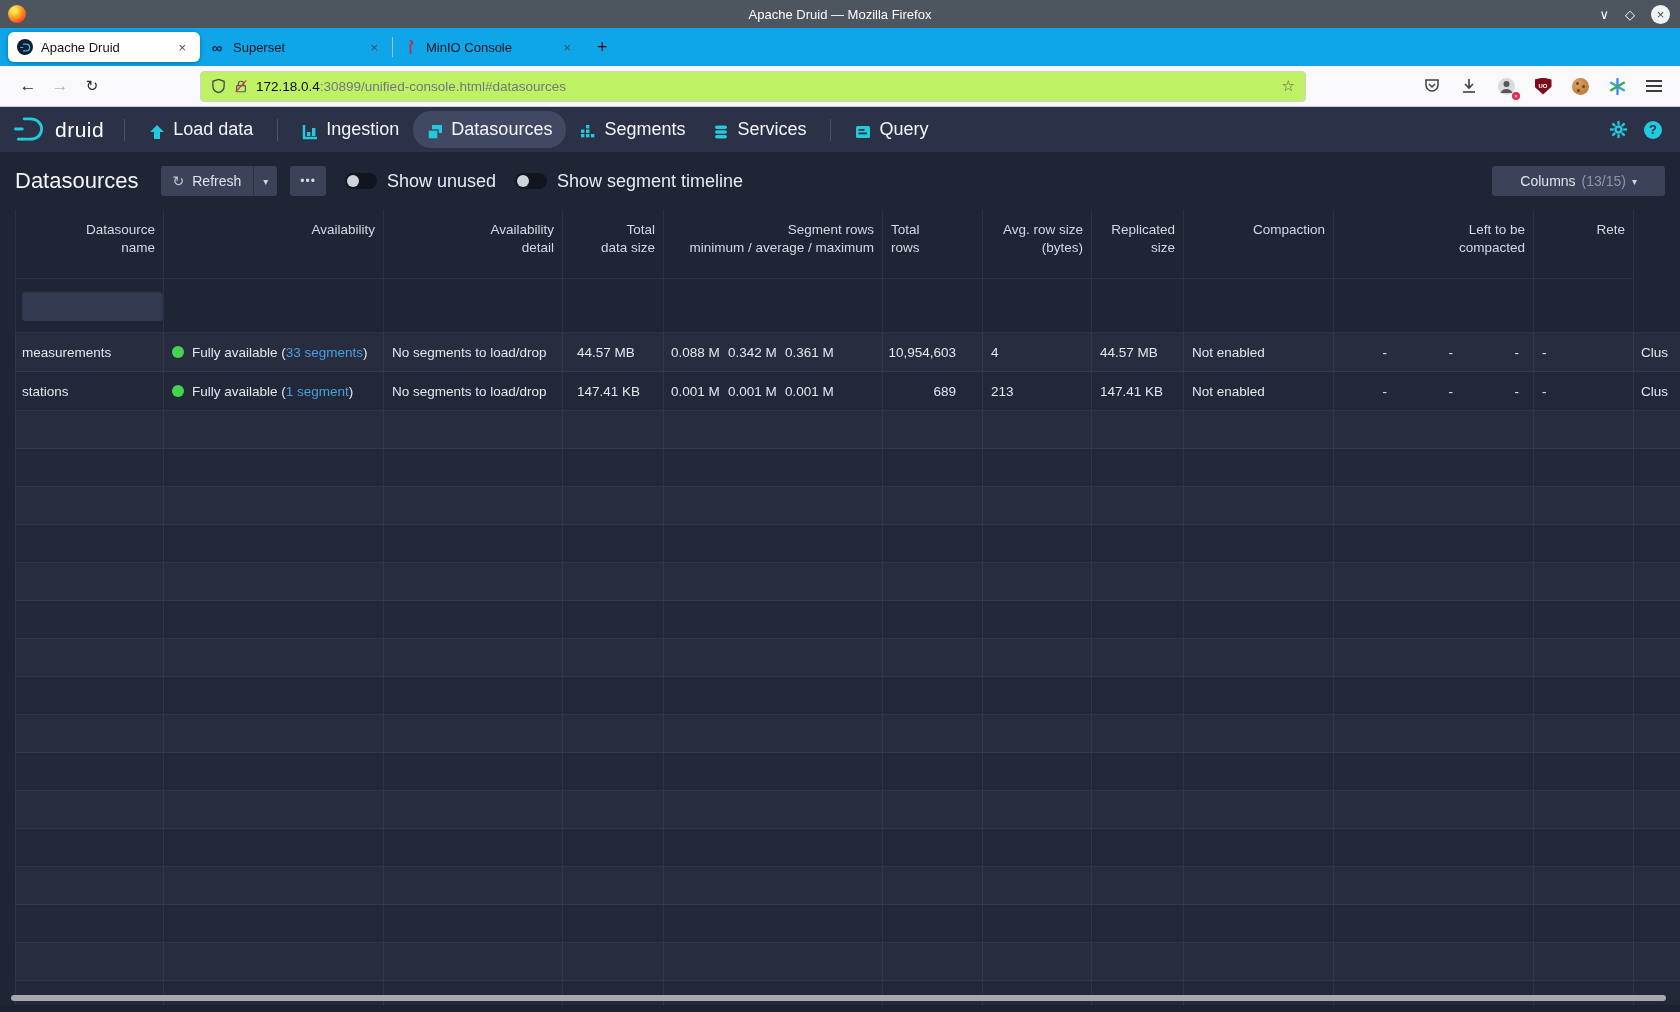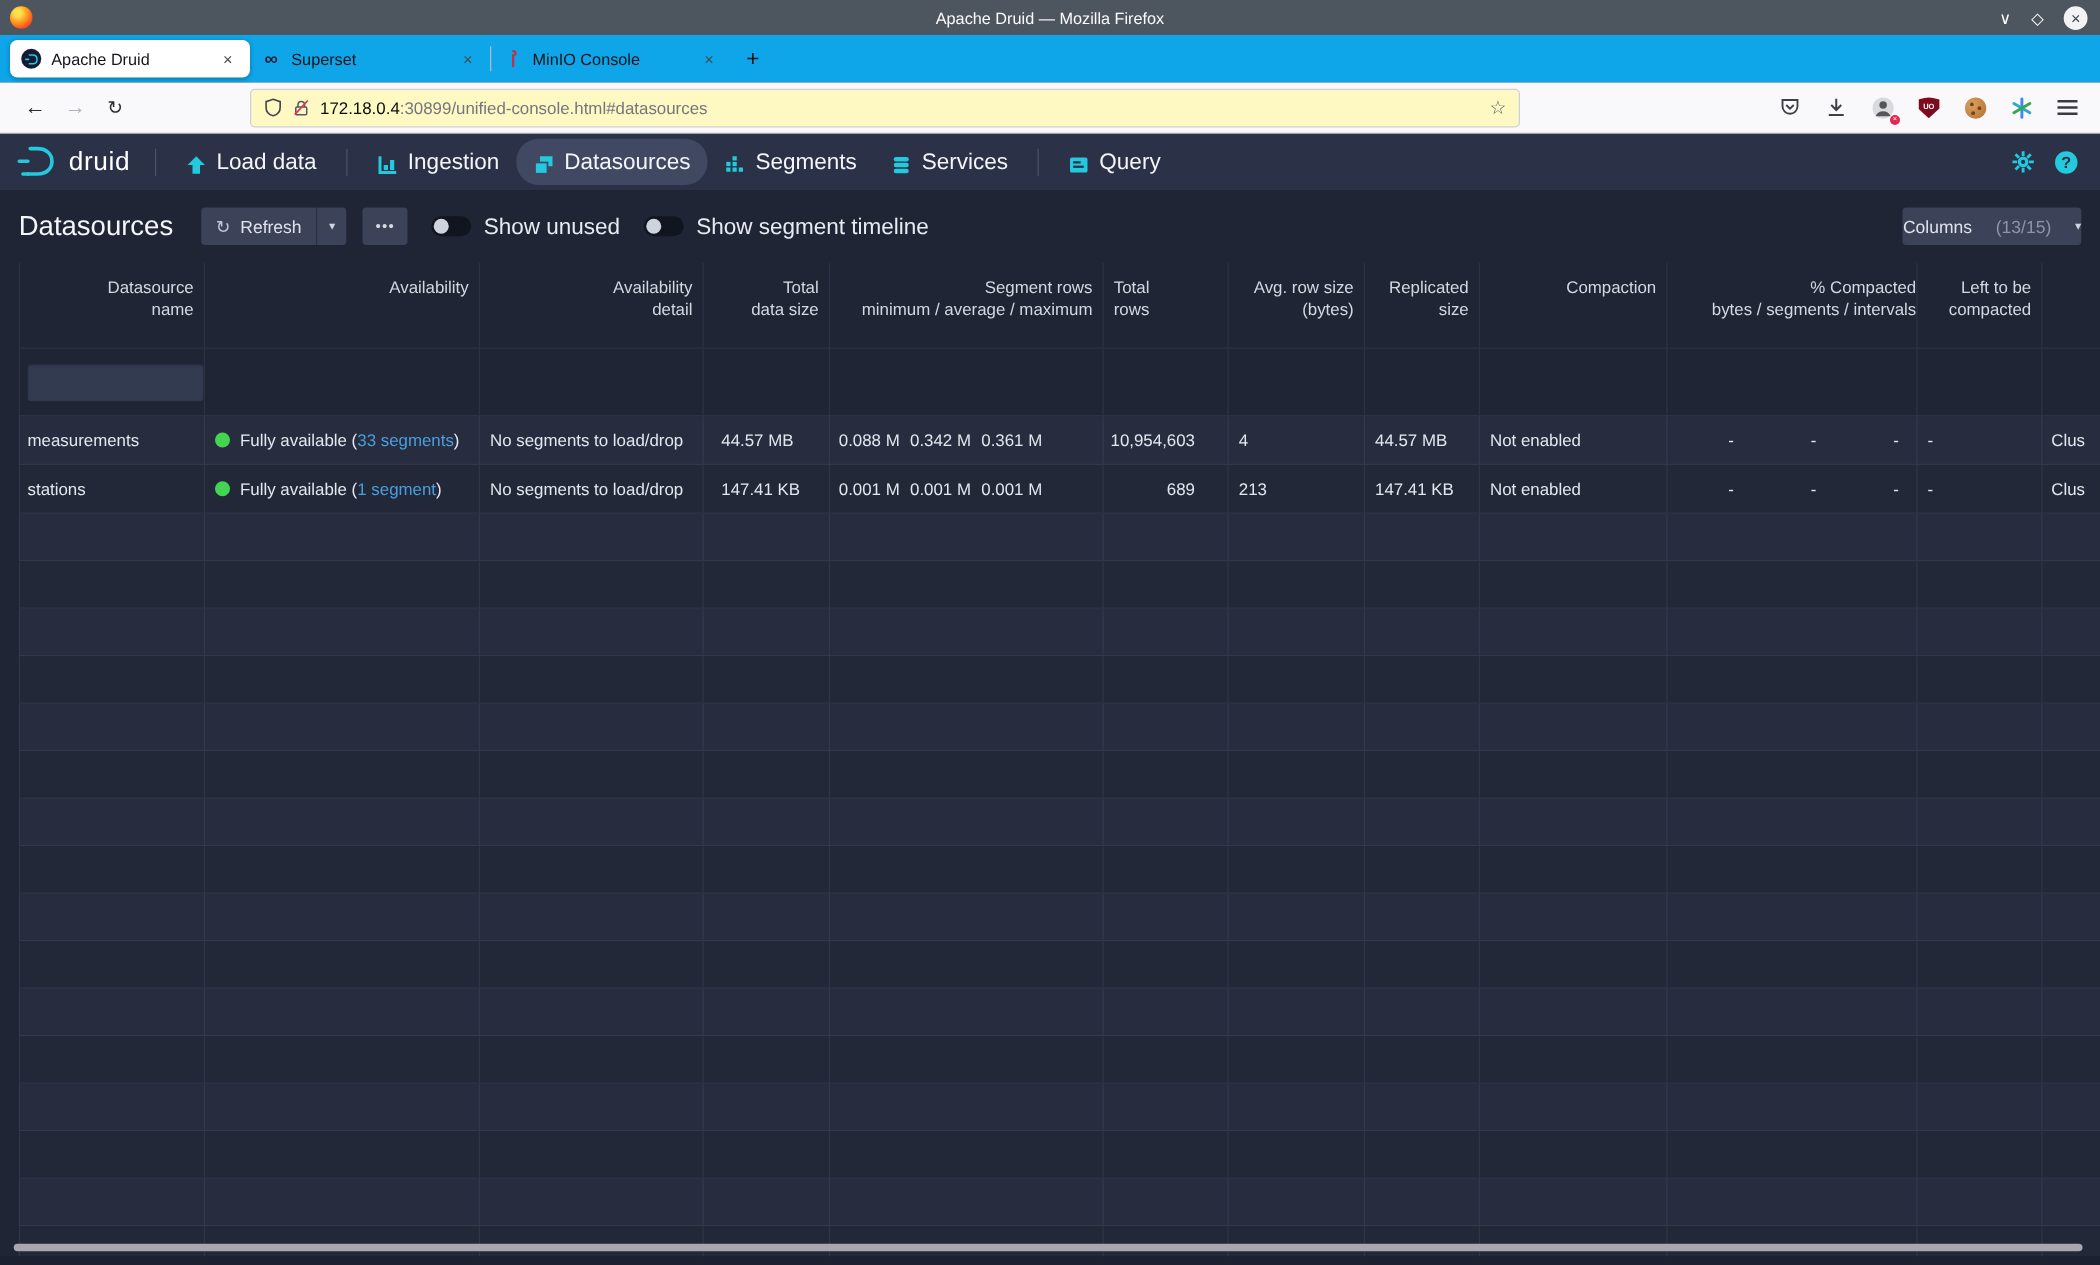--- a/index.html
+++ b/index.html
@@ -27,22 +27,22 @@
   .tab-sep { width:1px; height:20px; background:#b7b9bf; }
   .favicon { width:16px; height:16px; flex:none; display:flex; align-items:center; justify-content:center; }
   .druid-favicon { border-radius:50%; background:#141b35; }
   .superset-glyph { font-size:15px; font-weight:bold; color:#1b1f3b; line-height:1; }
   .newtab-btn { font-size:18px; color:#15141a; padding:0 12px; }
   
   .toolbar { height:41px; background:#f9f9fb; border-bottom:1px solid #cfd0d6; display:flex; align-items:center; padding:0 12px; }
   .nav-arrow { width:32px; text-align:center; font-size:17px; color:#2b2b30; }
   .nav-arrow.disabled { color:#b4b4bc; }
   .reload { width:32px; text-align:center; font-size:15px; color:#2b2b30; }
-  .urlbox { display:flex; align-items:center; background:#fef9c3; border:1px solid #cfcfd8; border-radius:4px;
-    height:31px; width:1016px; margin-left:92px; padding:0 10px; gap:8px; }
+  .urlbox { display:flex; align-items:center; background:#bef264; border:1px solid #cfcfd8; border-radius:4px;
+    height:31px; width:1106px; margin-left:92px; padding:0 10px; gap:8px; }
   .url-text { font-size:13.5px; color:#75757f; white-space:nowrap; }
   .url-host { color:#0c0c0d; }
   .url-star { margin-left:auto; font-size:15px; color:#55555e; }
   .tb-icons { margin-left:auto; display:flex; align-items:center; gap:13px; padding-right:2px; }
   .tb-icon { width:24px; height:24px; display:flex; align-items:center; justify-content:center; }
   .ublock { width:17px; height:17px; background:#7c0b1e; color:#fff; font-size:6px; font-weight:bold;
     display:flex; align-items:center; justify-content:center;
     clip-path:polygon(50% 0, 100% 12%, 100% 55%, 50% 100%, 0 55%, 0 12%); }
   .cookie { width:17px; height:17px; border-radius:50%; background:radial-gradient(circle at 35% 35%, #dca05e, #b06f35); position:relative; }
   .cookie i { position:absolute; width:3px; height:3px; border-radius:50%; background:#6e431d; }
@@ -65,21 +65,21 @@
   .page-title { font-size:22px; color:#f4f6fa; margin-right:22px; }
   .btn { background:#3c4359; color:#dfe3ec; font-size:14px; border-radius:3px; display:flex; align-items:center; }
   .refresh-group { display:flex; }
   .refresh-main { padding:7px 12px; gap:8px; border-radius:3px 0 0 3px; }
   .refresh-caret { padding:7px 9px; border-left:1px solid #2c3245; border-radius:0 3px 3px 0; color:#cfd4e0; font-size:10px; }
   .refresh-icon { color:#bfc6d4; font-size:14px; line-height:1; }
   .more-btn { margin-left:13px; padding:8px 10px; letter-spacing:1px; font-size:12px; color:#d5d9e2; }
   .switch { width:32px; height:16px; border-radius:8px; background:#11151f; position:relative; margin-left:19px; flex:none; }
   .switch .knob { width:12px; height:12px; border-radius:50%; background:#cfd3dd; position:absolute; top:2px; left:2px; }
   .switch-label { color:#e8ebf2; font-size:18px; margin-left:10px; white-space:nowrap; }
-  .columns-btn { margin-left:auto; padding:7px 0; gap:19px; }
+  .columns-btn { margin-left:auto; padding:7px 28px; gap:6px; }
   .columns-count { color:#8e95a9; }
   .caret { color:#cfd4e0; font-size:10px; }
   
   .table-zone { position:relative; height:802px; overflow:hidden; }
   .dtable { width:1885px; margin-left:15px; font-size:13.5px; color:#e4e7ef; }
   .t-row { display:grid; grid-template-columns:149px 220px 179px 101px 219px 100px 109px 92px 150px 200px 100px 286px; }
   .t-cell { border-right:1px solid rgba(120,132,165,.14); border-bottom:1px solid rgba(120,132,165,.14);
     display:flex; align-items:center; padding:0 8px; white-space:nowrap; overflow:hidden; }
   .t-cell:first-child { border-left:1px solid rgba(120,132,165,.14); }
   .h-row .t-cell { height:69px; flex-direction:column; align-items:flex-end; justify-content:flex-start;
@@ -361,24 +361,20 @@
           <span>(bytes)</span>
         </div>
       <div class="t-cell c7">
           <span>Replicated</span>
           <span>size</span>
         </div>
       <div class="t-cell c8">
           <span>Compaction</span>
           <span></span>
         </div>
-      <div class="t-cell c9">
-          <span>% Compacted</span>
-          <span>bytes / segments / intervals</span>
-        </div>
       <div class="t-cell c10">
           <span>Left to be</span>
           <span>compacted</span>
         </div>
       <div class="t-cell c11">
           <span>Rete</span>
           <span></span>
         </div>
     </div>
 

